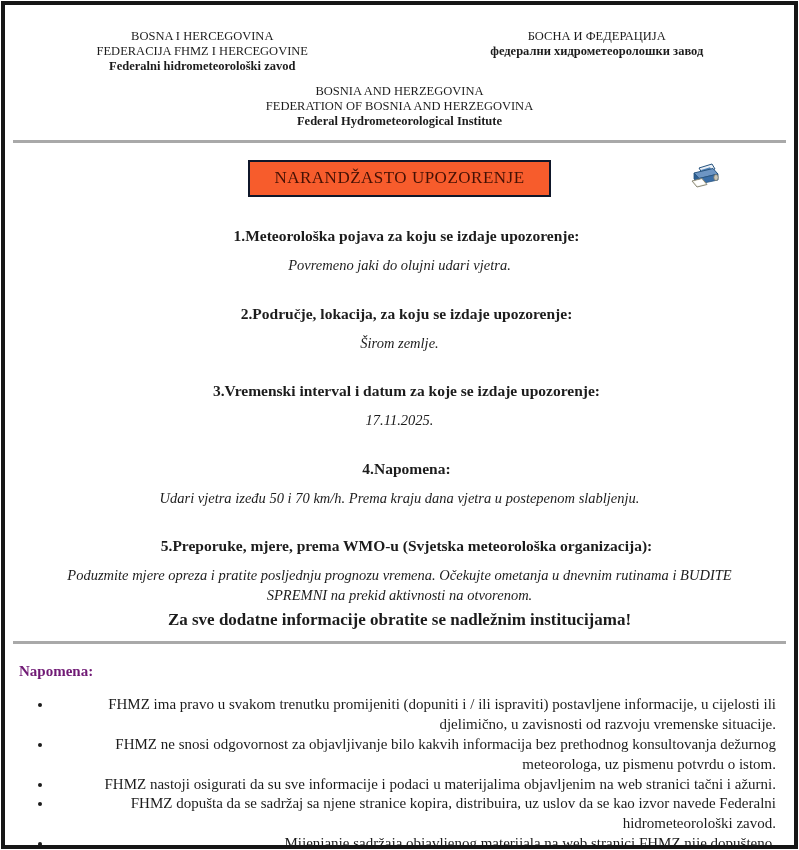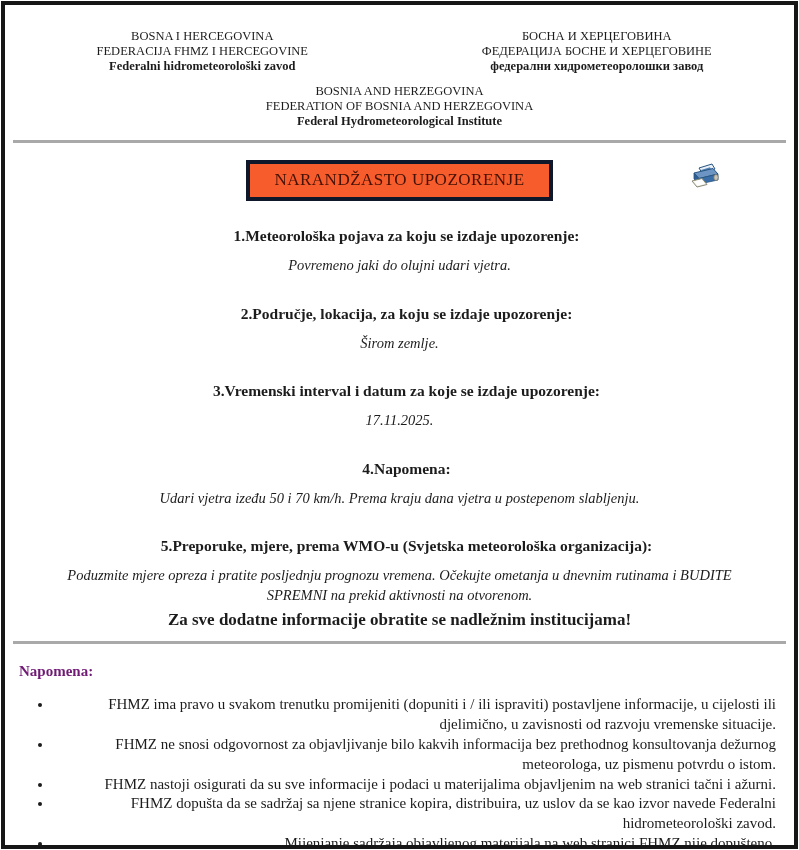--- a/index.html
+++ b/index.html
@@ -23,21 +23,21 @@
   }
   
   .banner-row { position: relative; margin-top: 17px; height: 34px; text-align: center; }
   .banner {
     display: inline-block;
     background: #f75c2c;
     color: #441104;
     font-size: 17px;
     letter-spacing: 0.5px;
     padding: 6px 24px 7px 24px;
-    border: 4px solid #0f172a;
+    border: 2px solid #0f172a;
   }
   .print-btn {
     position: absolute; right: 72px; top: 1px;
     width: 34px; height: 32px; cursor: pointer;
     background: none; border: none;
   }
   
   .sections { text-align: center; }
   .section { margin-top: 29px; }
   .section:first-child { margin-top: 33px; }
@@ -66,22 +66,21 @@
 
 <div class="frame">
 
   <div class="header-top">
     <div class="header-col">
       <div class="l1">BOSNA I HERCEGOVINA</div>
       <div class="l2">FEDERACIJA FHMZ I HERCEGOVINE</div>
       <div class="l3">Federalni hidrometeorološki zavod</div>
     </div>
     <div class="header-col">
-      <div class="l1">БОСНА И ХЕРЦЕГОВИНА</div>
-      <div class="l2">ФЕДЕРАЦИЈА БОСНЕ И ХЕРЦЕГОВИНЕ</div>
+      <div class="l1">БОСНА И ФЕДЕРАЦИЈА</div>
       <div class="l3">федерални хидрометеоролошки завод</div>
     </div>
   </div>
   <div class="header-center">
     <div class="l1">BOSNIA AND HERZEGOVINA</div>
     <div class="l2">FEDERATION OF BOSNIA AND HERZEGOVINA</div>
     <div class="l3">Federal Hydrometeorological Institute</div>
   </div>
 
   <hr class="divider-thick">

